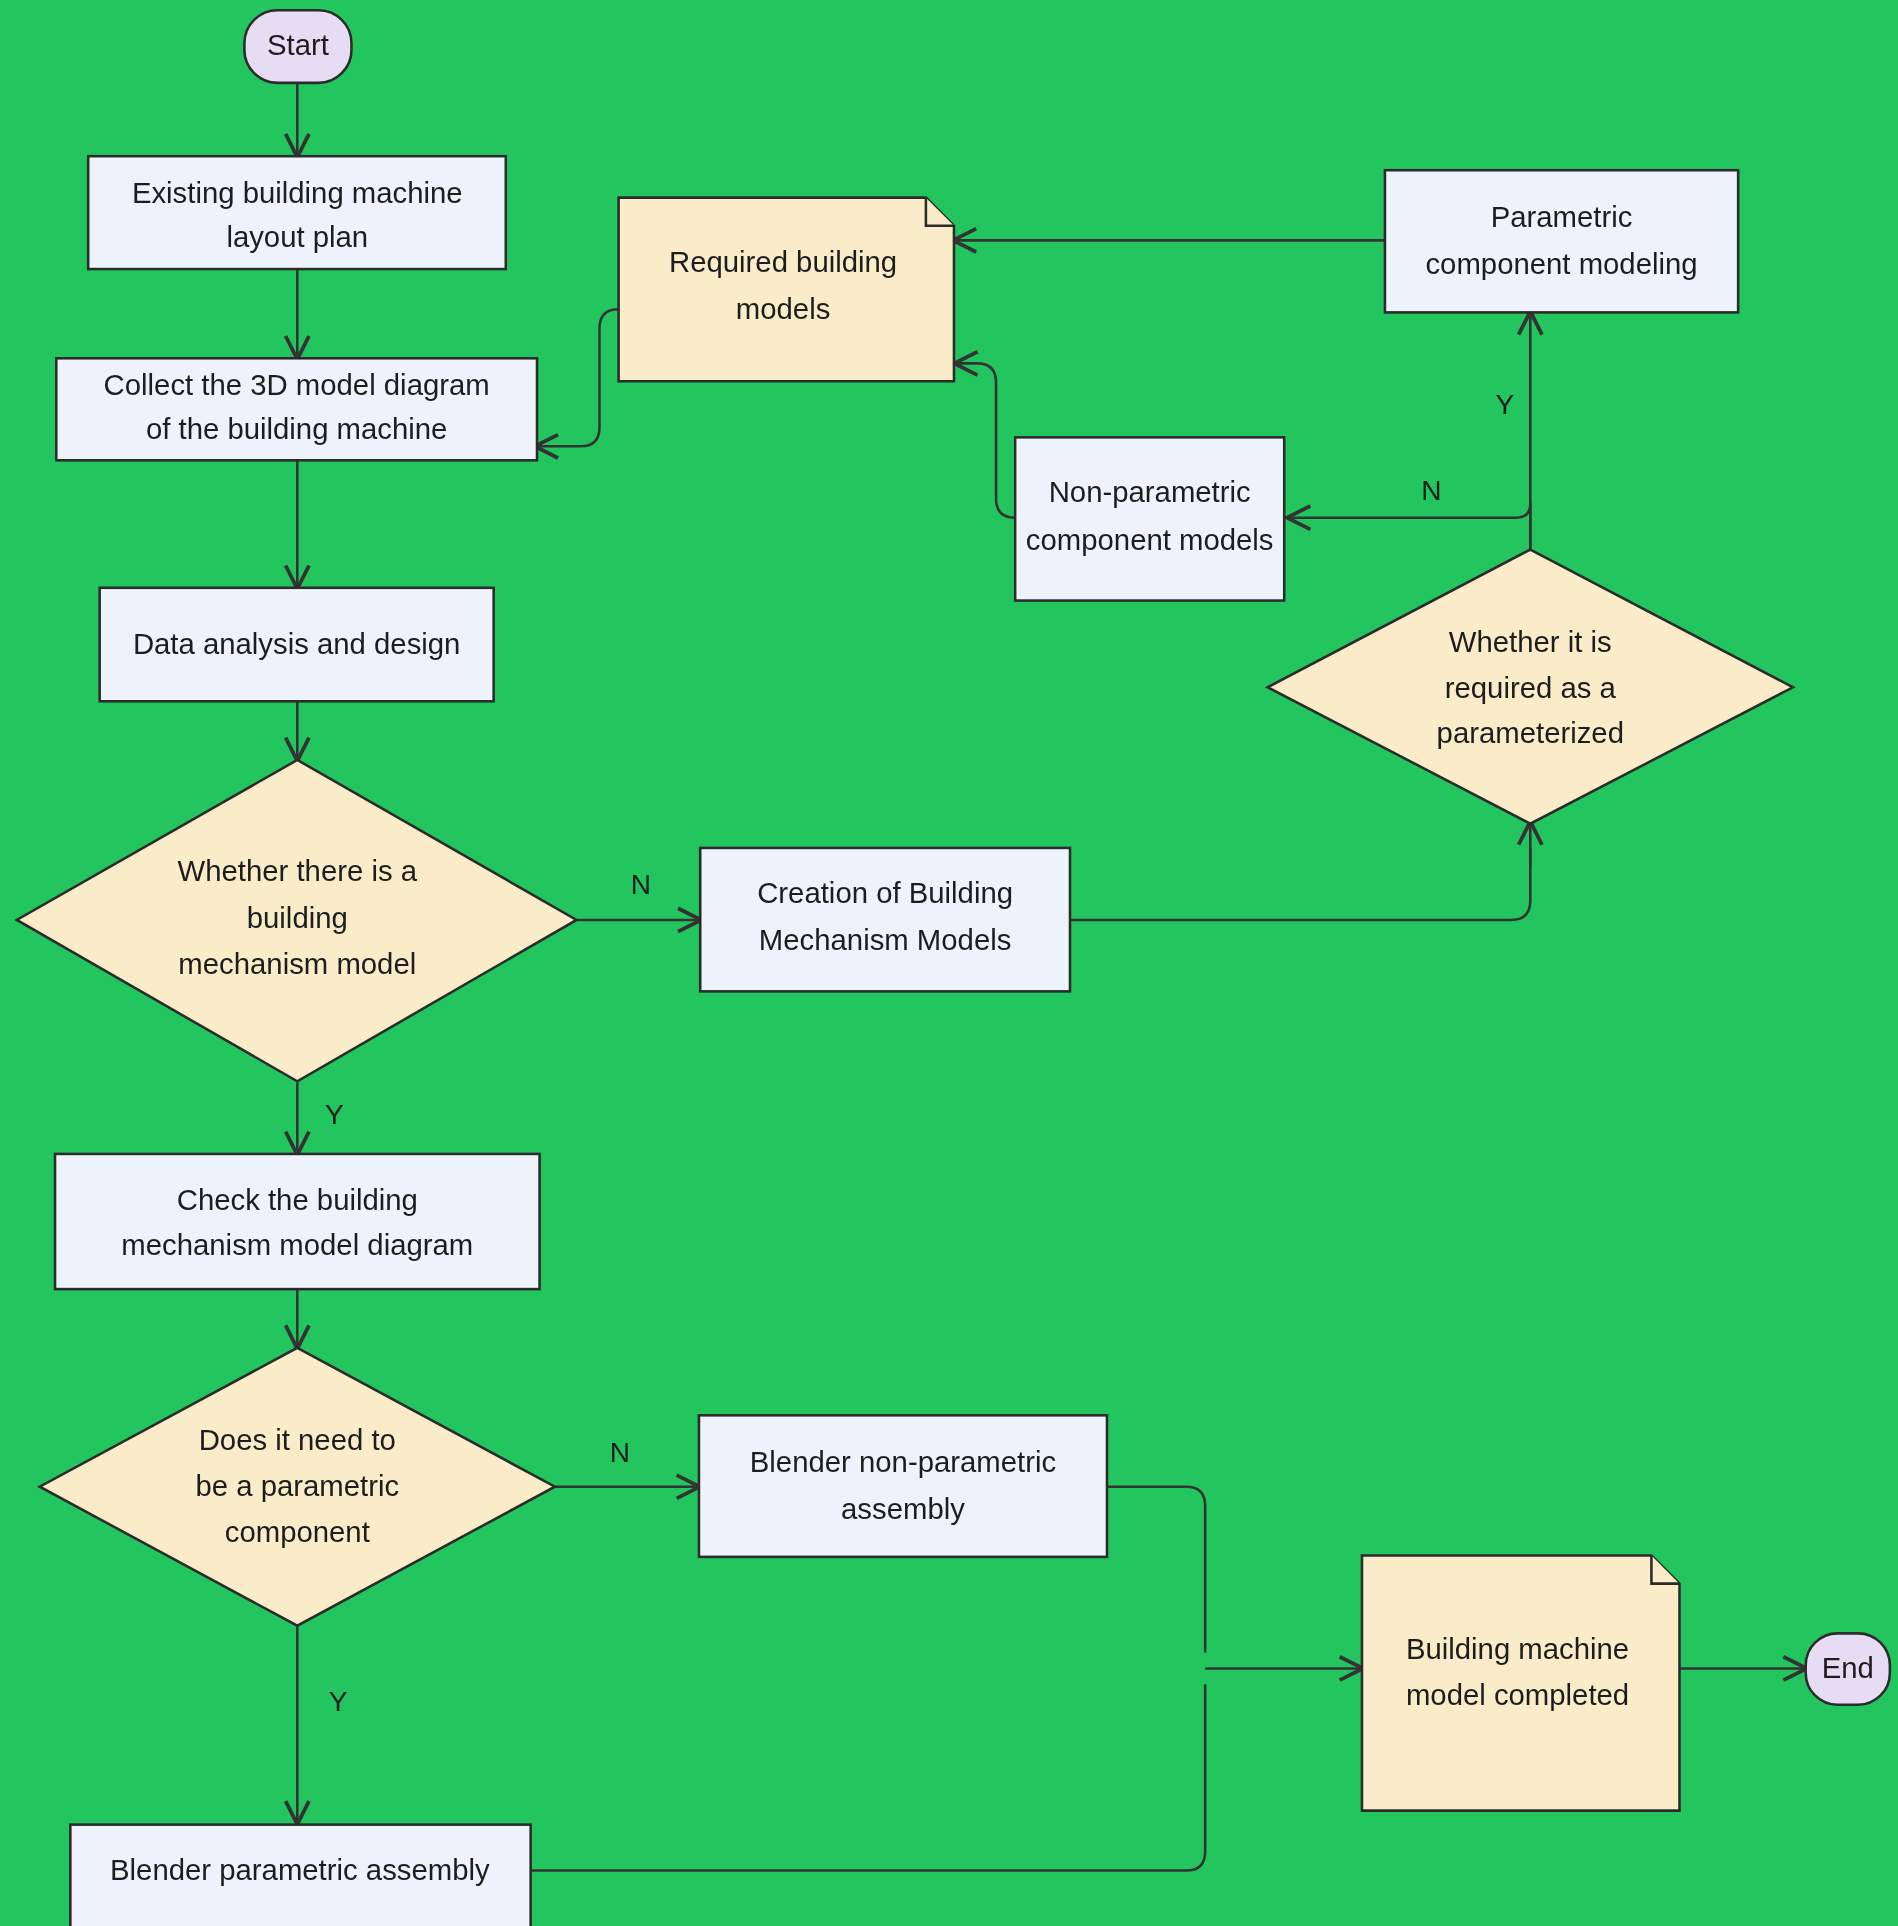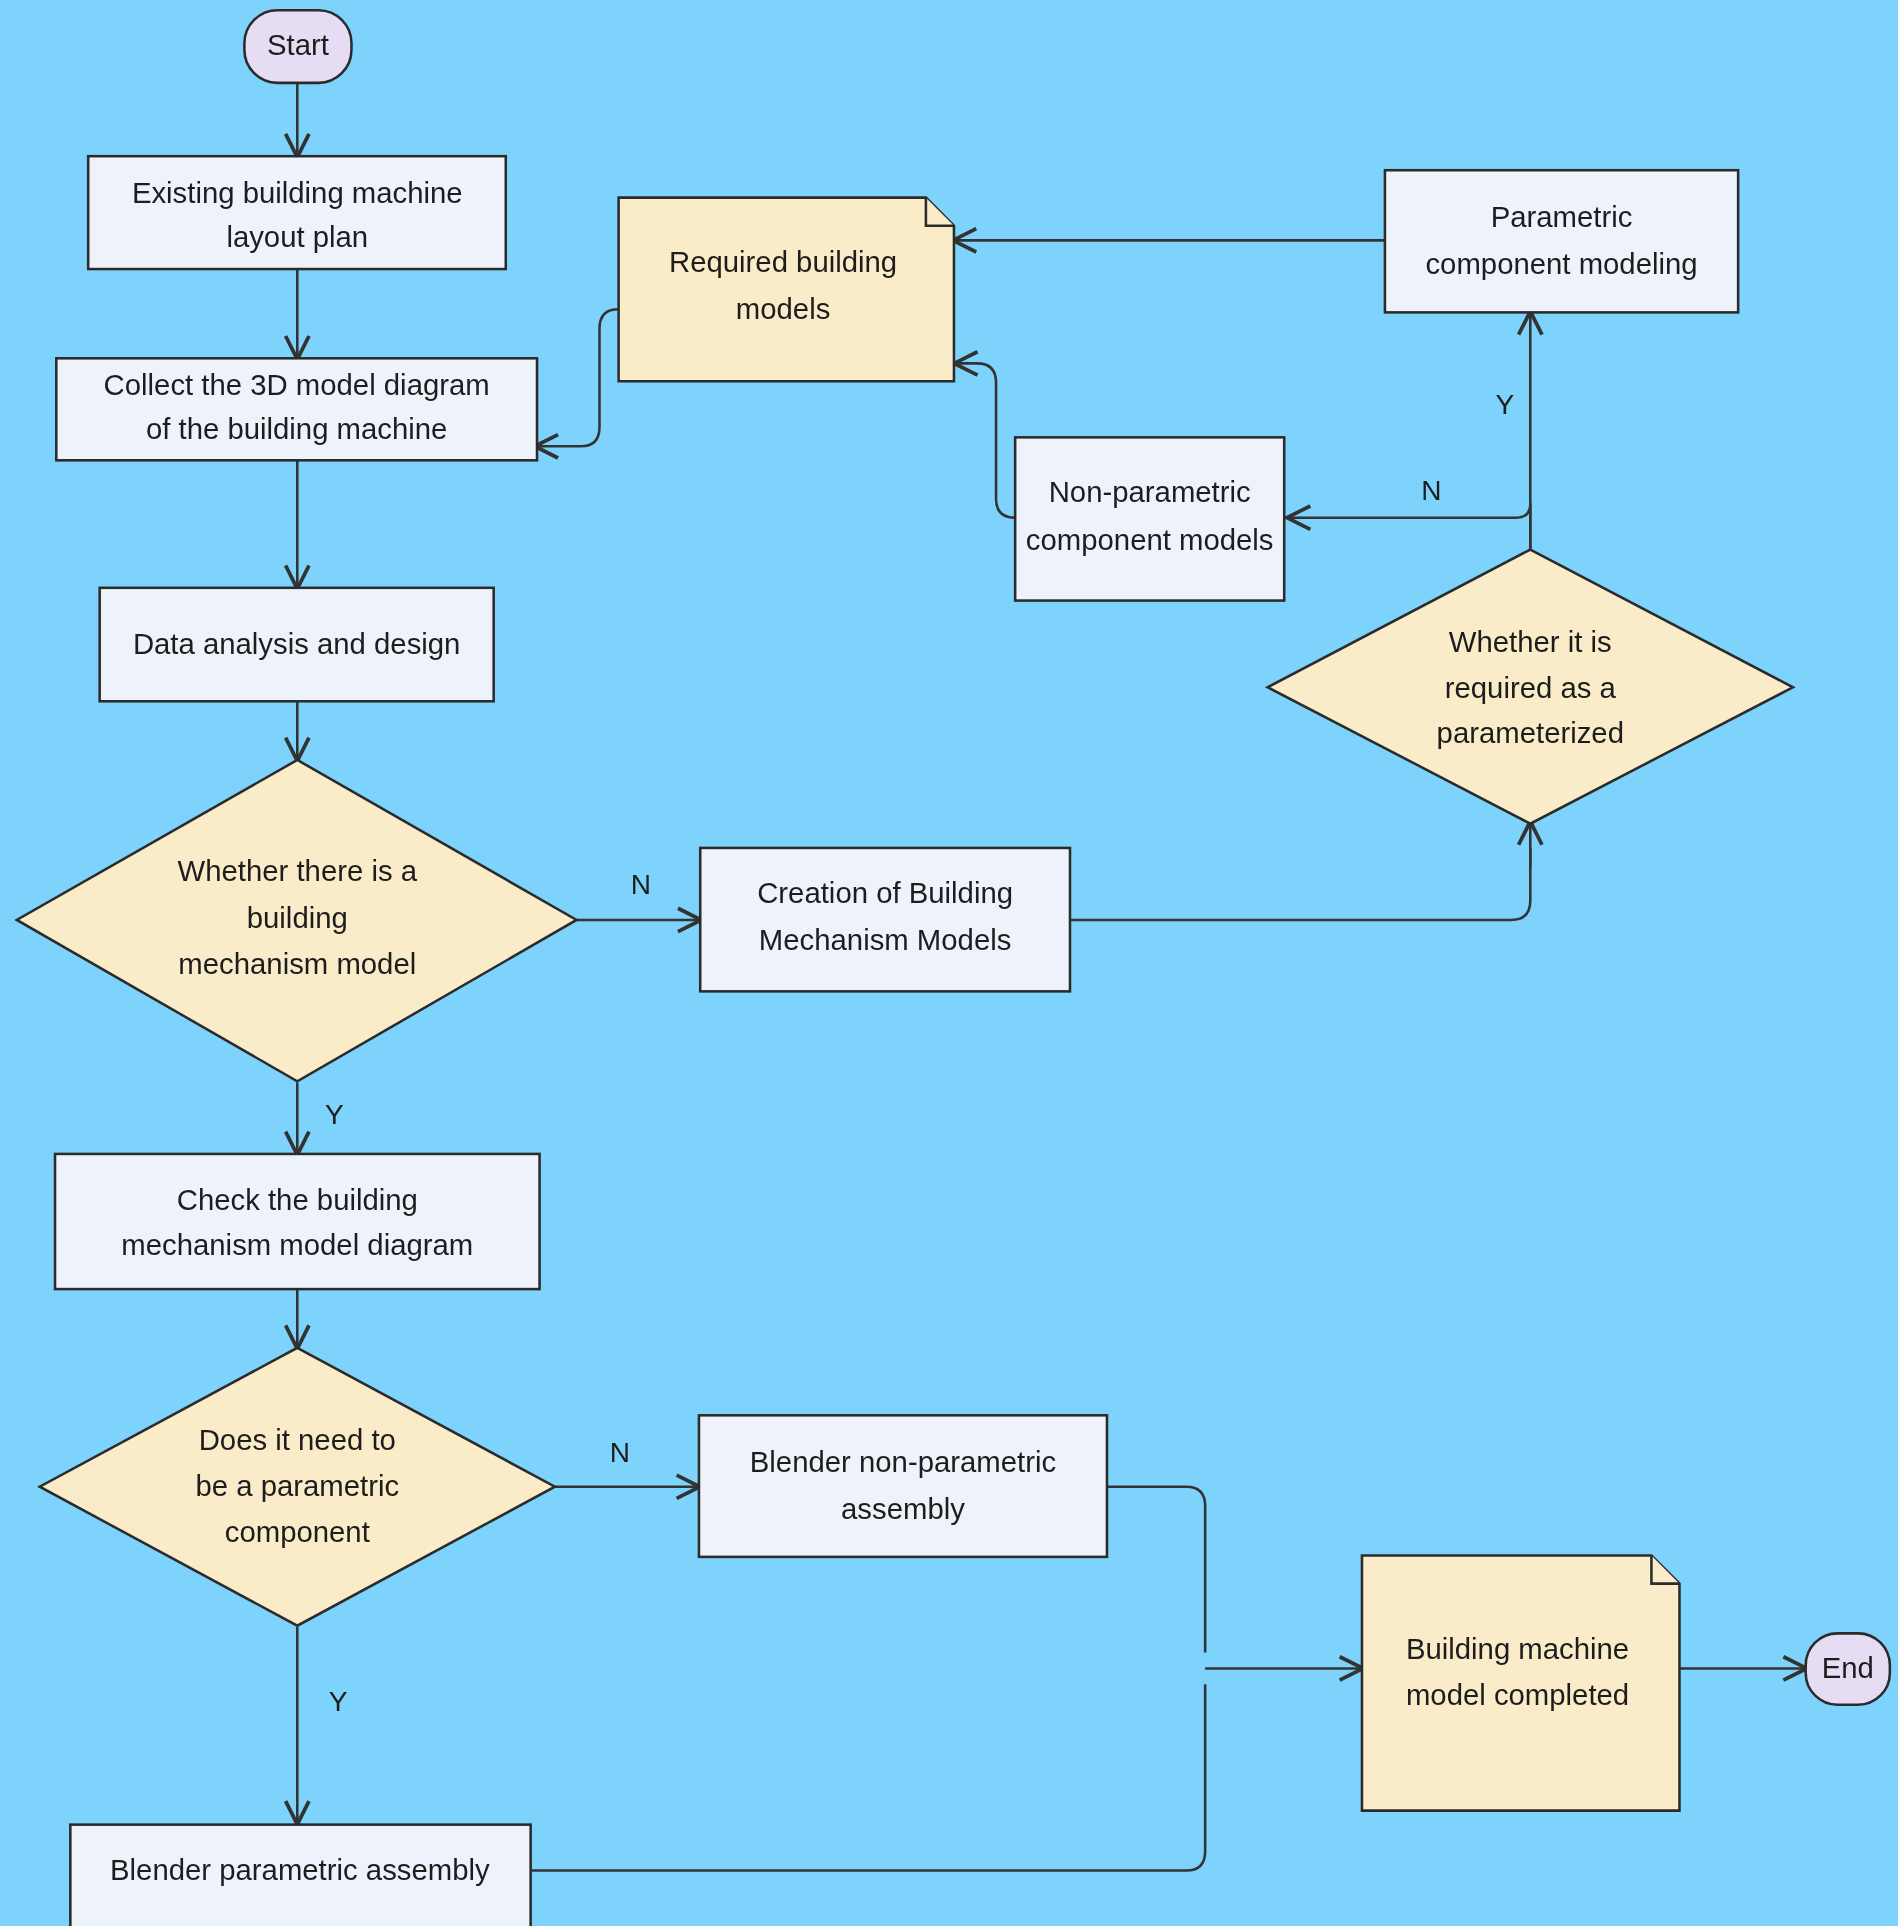--- a/index.html
+++ b/index.html
@@ -1,17 +1,17 @@
 <!DOCTYPE html>
 <html style="font-size:10.2px"><head>
 <meta charset="utf-8">
 <style>
   html,body{margin:0;padding:0;background:#ffffff;}
   body{font-family:"Liberation Sans",sans-serif;}
-  #stage{position:relative;width:1899px;height:1926px;background:#7dd3fc;overflow:hidden;}
+  #stage{position:relative;width:1899px;height:1926px;background:#22c55e;overflow:hidden;}
   svg#flow{position:absolute;left:0;top:0;width:1899px;height:1926px;display:block;}
   .node-shape{stroke:#2b2b2b;stroke-width:4;}
   .fill-blue{fill:#eef2fb;}
   .fill-yellow{fill:#faecc9;}
   .fill-purple{fill:#e6ddf5;}
   .edge{fill:none;stroke:#333333;stroke-width:4;stroke-linecap:butt;stroke-linejoin:round;}
   .nodetext{font-family:"Liberation Sans",sans-serif;font-size:46px;fill:#1d1d1d;text-anchor:middle;dominant-baseline:middle;}
   .edgelabel{font-family:"Liberation Sans",sans-serif;font-size:44px;fill:#1d1d1d;text-anchor:middle;dominant-baseline:middle;}
 </style>
 </head>

